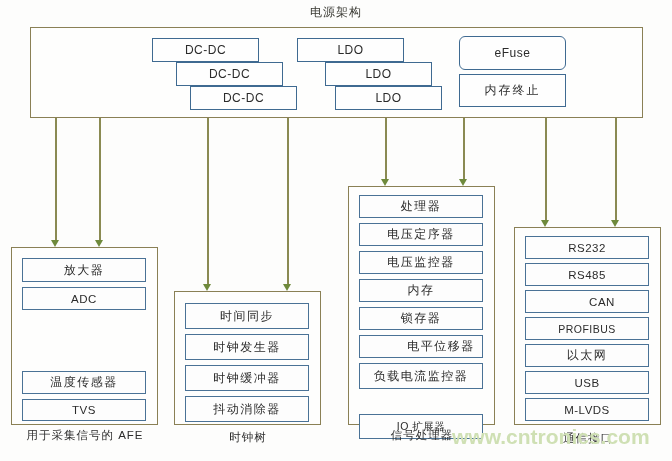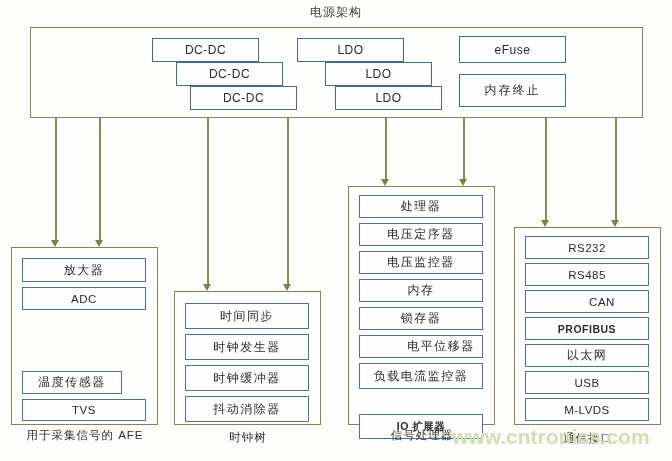--- a/index.html
+++ b/index.html
@@ -43,21 +43,21 @@
     background: #fdfdfd;
     box-sizing: border-box;
     display: flex;
     align-items: center;
     justify-content: center;
     font-size: 11.5px;
     color: #2b2b2b;
     letter-spacing: 0.5px;
   }
   .blue-box.cjk { font-size: 12px; letter-spacing: 1.5px; }
-  .blue-box.bold { font-weight: bold; font-size: 10.5px; letter-spacing: 0.5px; }
+  .blue-box.bold { font-weight: normal; font-size: 10.5px; letter-spacing: 0.5px; }
 
   
   .pwr-box {
     position: absolute;
     border: 1px solid #3f6a91;
     background: #fefefe;
     box-sizing: border-box;
     display: flex;
     align-items: center;
     justify-content: center;
@@ -115,21 +115,21 @@
   </div>
 
   <div class="pwr-box" style="left:152px; top:38px; width:107px; height:24px;">DC-DC</div>
   <div class="pwr-box" style="left:176px; top:62px; width:107px; height:24px;">DC-DC</div>
   <div class="pwr-box" style="left:190px; top:86px; width:107px; height:24px;">DC-DC</div>
 
   <div class="pwr-box" style="left:297px; top:38px; width:107px; height:24px;">LDO</div>
   <div class="pwr-box" style="left:325px; top:62px; width:107px; height:24px;">LDO</div>
   <div class="pwr-box" style="left:335px; top:86px; width:107px; height:24px;">LDO</div>
 
-  <div class="pwr-box" style="left:459px; top:36px; width:107px; height:27px;">eFuse</div>
+  <div class="pwr-box" style="left:459px; top:36px; width:107px; height:34px;border-radius:6px;">eFuse</div>
   <div class="pwr-box cjk" style="left:459px; top:74px; width:107px; height:33px;">内存终止</div>
 
   <div class="conn-line" style="left:55px;  top:118px; height:124px;"></div>
   <div class="conn-head" style="left:51px;  top:240px;"></div>
   <div class="conn-line" style="left:99px;  top:118px; height:124px;"></div>
   <div class="conn-head" style="left:95px;  top:240px;"></div>
 
   <div class="conn-line" style="left:207px; top:118px; height:168px;"></div>
   <div class="conn-head" style="left:203px; top:284px;"></div>
   <div class="conn-line" style="left:287px; top:118px; height:168px;"></div>
@@ -141,21 +141,21 @@
   <div class="conn-head" style="left:459px; top:179px;"></div>
 
   <div class="conn-line" style="left:545px; top:118px; height:104px;"></div>
   <div class="conn-head" style="left:541px; top:220px;"></div>
   <div class="conn-line" style="left:615px; top:118px; height:104px;"></div>
   <div class="conn-head" style="left:611px; top:220px;"></div>
 
   <div class="olive-box" style="left:11px; top:247px; width:147px; height:178px;"></div>
   <div class="blue-box" style="left:22px; top:287px; width:124px; height:23px;">ADC</div>
   <div class="blue-box cjk" style="left:22px; top:258px; width:124px; height:24px;">放大器</div>
-  <div class="blue-box cjk" style="left:22px; top:371px; width:100px; height:23px;">温度传感器</div>
+  <div class="blue-box cjk" style="left:22px; top:371px; width:124px; height:23px;">温度传感器</div>
   <div class="blue-box" style="left:22px; top:399px; width:124px; height:22px;">TVS</div>
   <div class="caption" style="left:0px; top:428px; width:170px;">用于采集信号的 AFE</div>
 
   <div class="olive-box" style="left:174px; top:291px; width:147px; height:134px;"></div>
   <div class="blue-box cjk" style="left:185px; top:303px; width:124px; height:26px;">时间同步</div>
   <div class="blue-box cjk" style="left:185px; top:334px; width:124px; height:26px;">时钟发生器</div>
   <div class="blue-box cjk" style="left:185px; top:365px; width:124px; height:26px;">时钟缓冲器</div>
   <div class="blue-box cjk" style="left:185px; top:396px; width:124px; height:26px;">抖动消除器</div>
   <div class="caption" style="left:172px; top:430px; width:152px;">时钟树</div>
 

